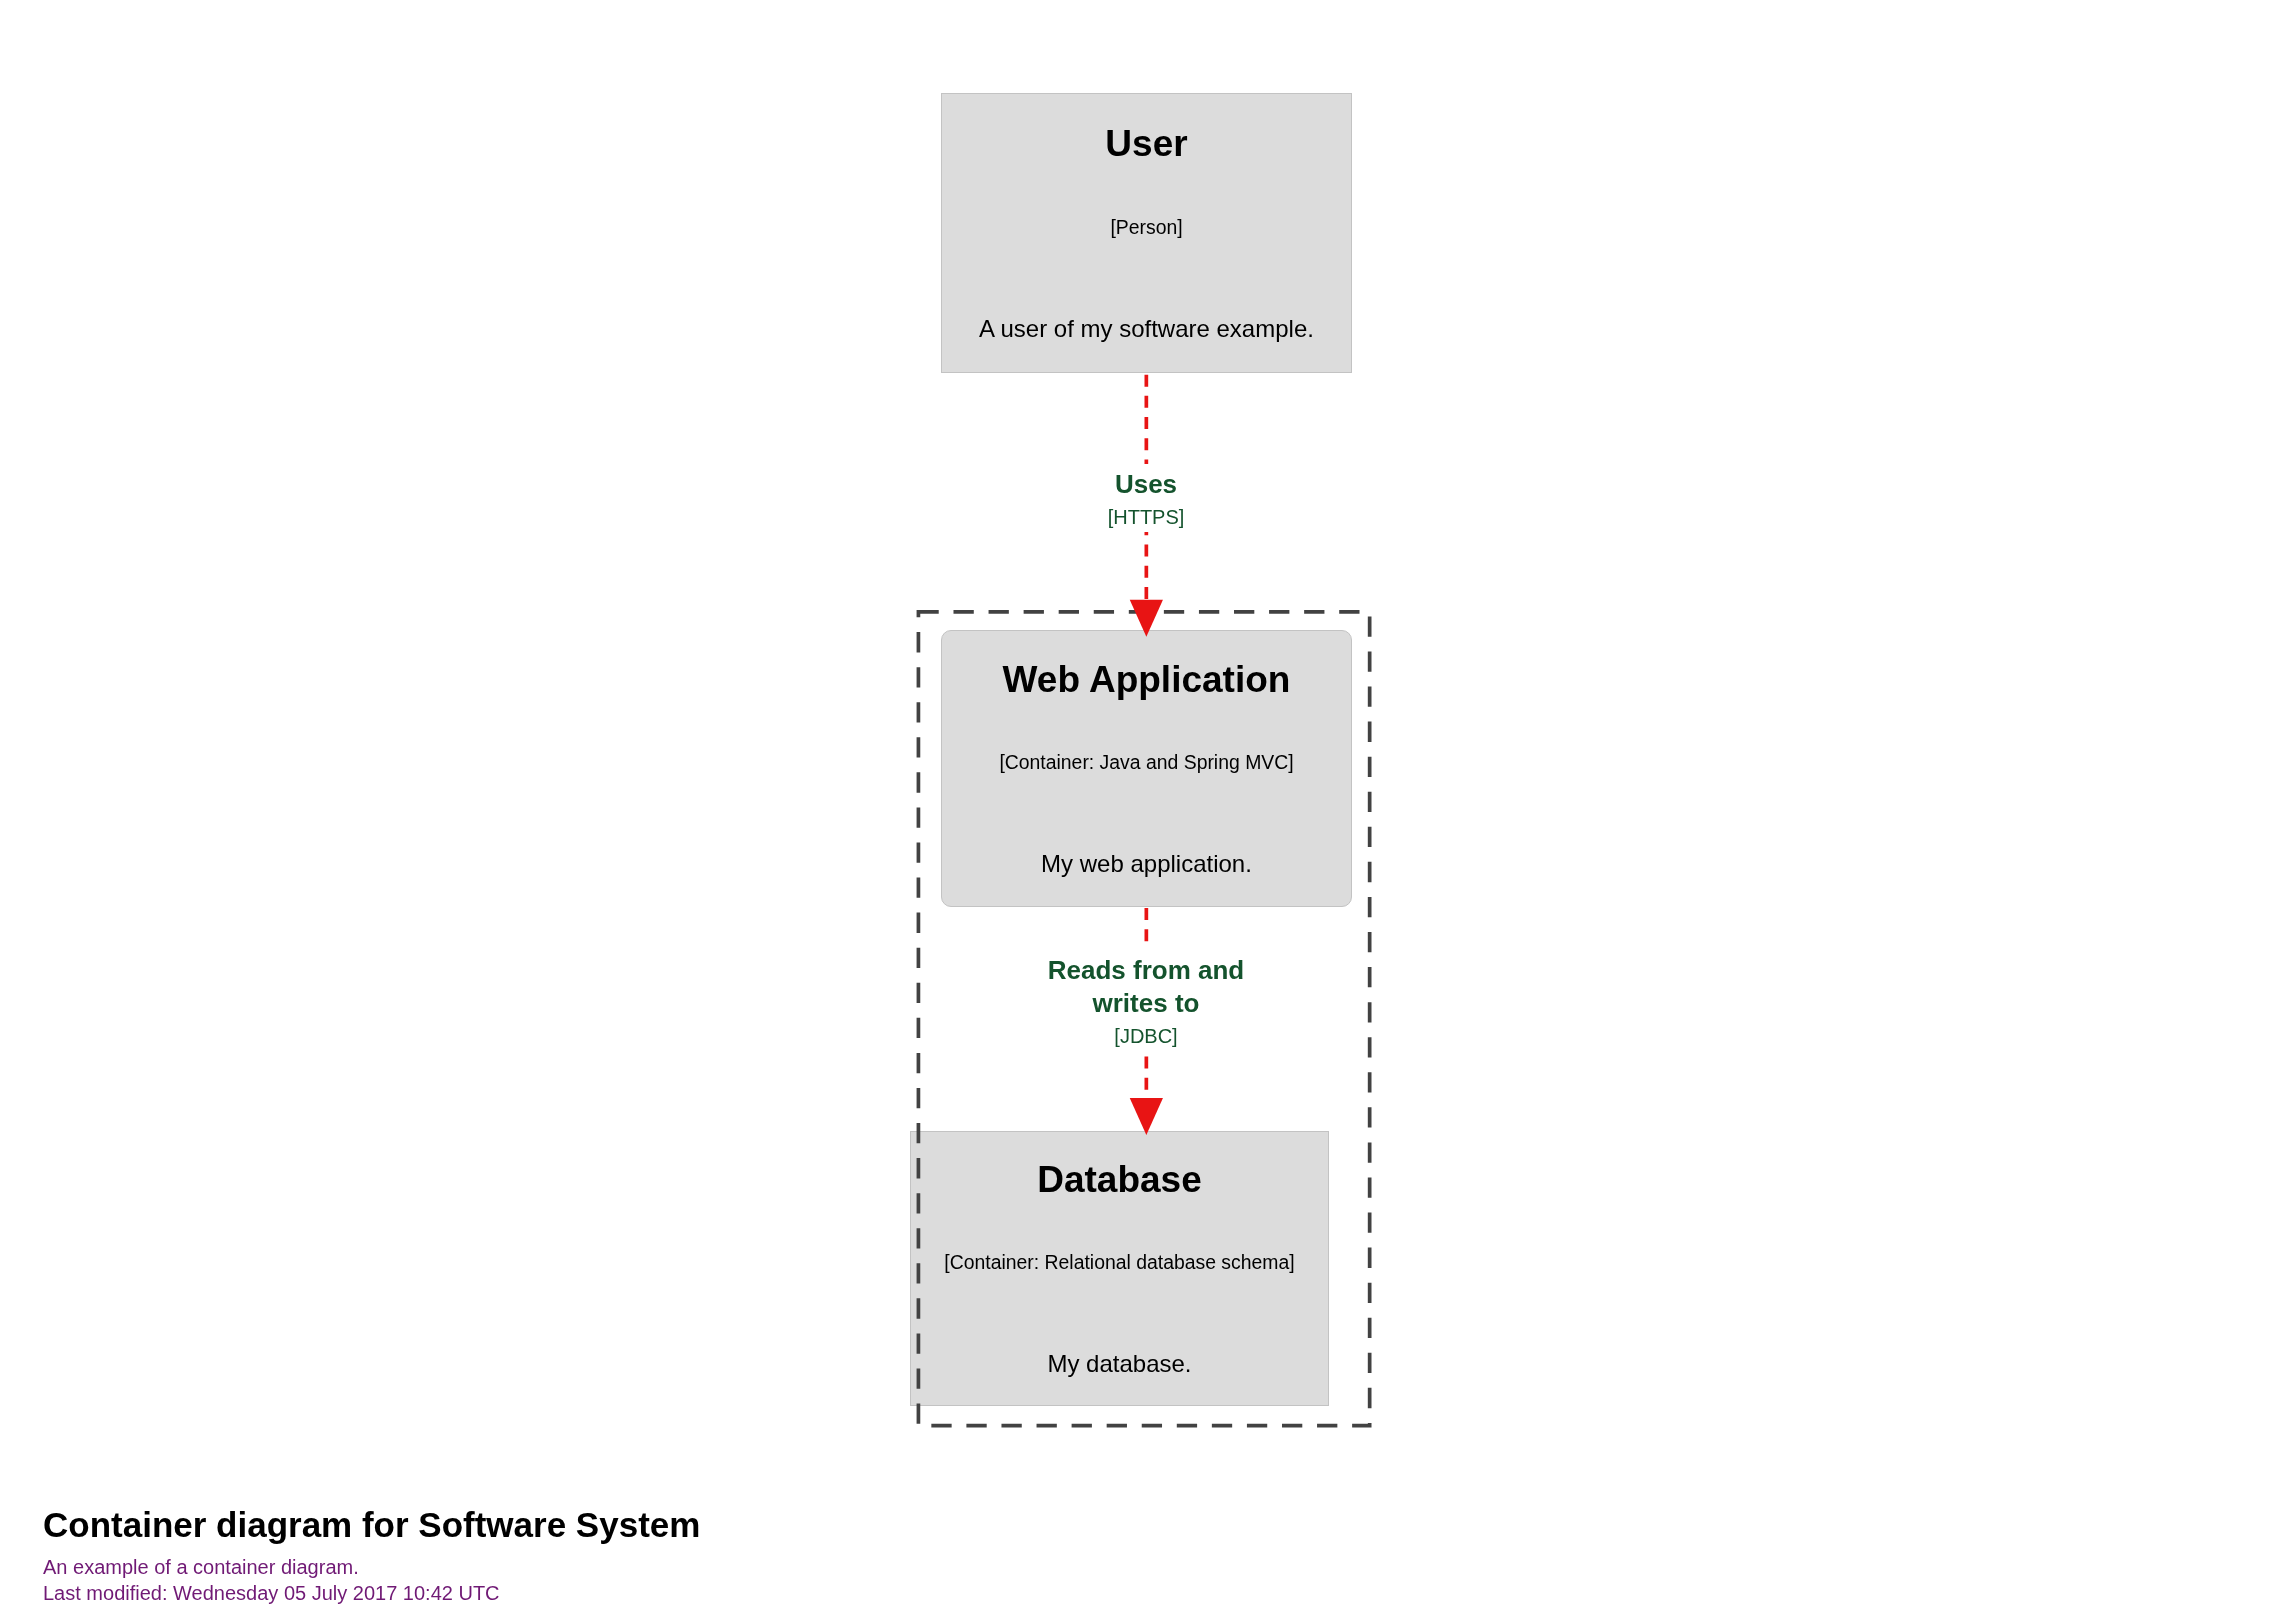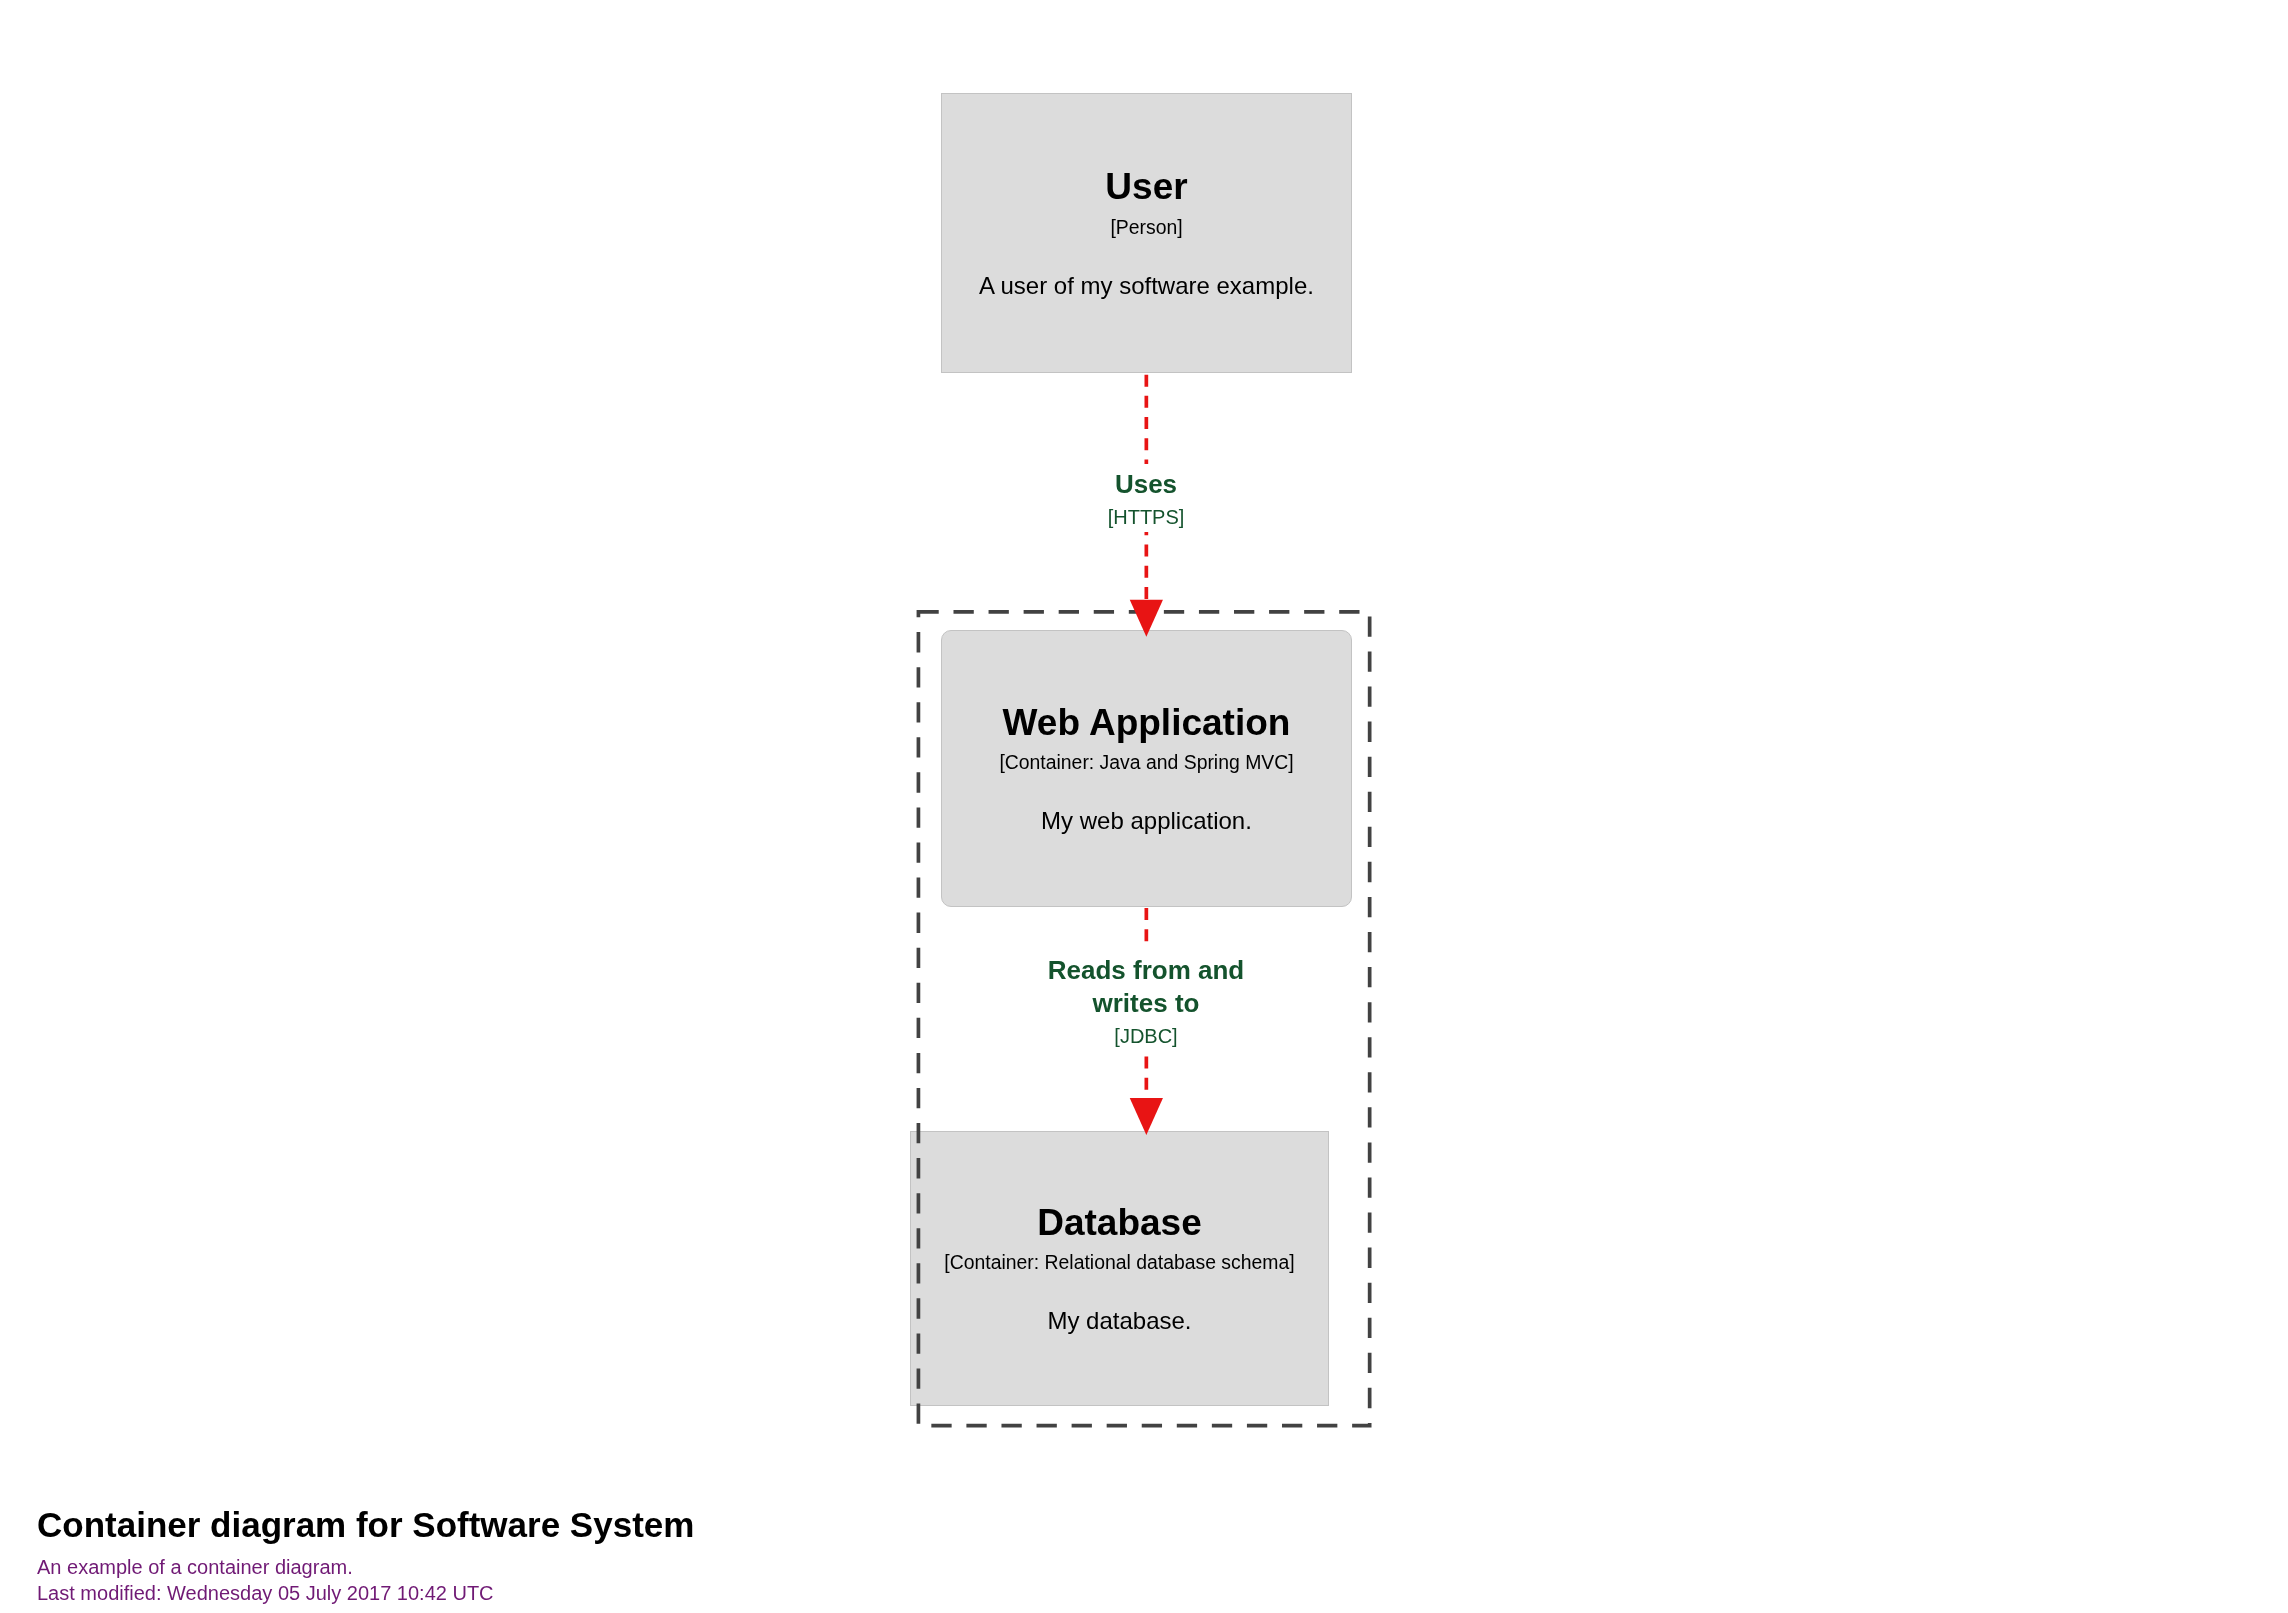--- a/index.html
+++ b/index.html
@@ -21,20 +21,21 @@
     position: absolute;
     background: #dcdcdc;
     border: 1.8px solid #c3c3c3;
     display: flex;
     flex-direction: column;
     align-items: center;
     justify-content: center;
     text-align: center;
     color: #000000;
     padding: 0 13px;
+    gap: 43px;
   }
   .node-user     { left: 941px; top: 93px;  width: 411px; height: 280px; }
   .node-webapp   { left: 941px; top: 630px;  width: 411px; height: 277px; border-radius: 10px; }
   .node-database { left: 910px; top: 1131px; width: 419px; height: 275px; }
 
   .node-name { font-size: 37px; font-weight: 700; line-height: 1.2; }
   .node-meta { font-size: 19.4px; line-height: 1.3; margin-top: 5.5px; white-space: nowrap; }
   .node-desc { font-size: 24px; line-height: 1.3; margin-top: 29.5px; }
 
   
@@ -52,21 +53,21 @@
     text-align: center;
     padding: 3.7px 11px;
     color: #14532d;
   }
   .rel-uses { left: 1146px; top: 464px; }
   .rel-jdbc { left: 1146px; top: 950px; }
   .rel-name { font-size: 26px; font-weight: 700; line-height: 1.28; max-width: 263px; margin: 0 auto; }
   .rel-tech { font-size: 20px; line-height: 1.2; margin-top: 3.7px; }
 
   
-  .footer { position: absolute; left: 37px; top: 1503px; }
+  .footer { position: absolute; left: 43px; top: 1503px; }
   .footer-title {
     font-size: 35px; font-weight: 700; color: #000000; line-height: 44px;
   }
   .footer-subtitle, .footer-modified {
     font-size: 20px; color: #701a75; line-height: 26px;
   }
   .footer-subtitle { margin-top: 7.4px; }
 </style>
 </head>
 <body>

